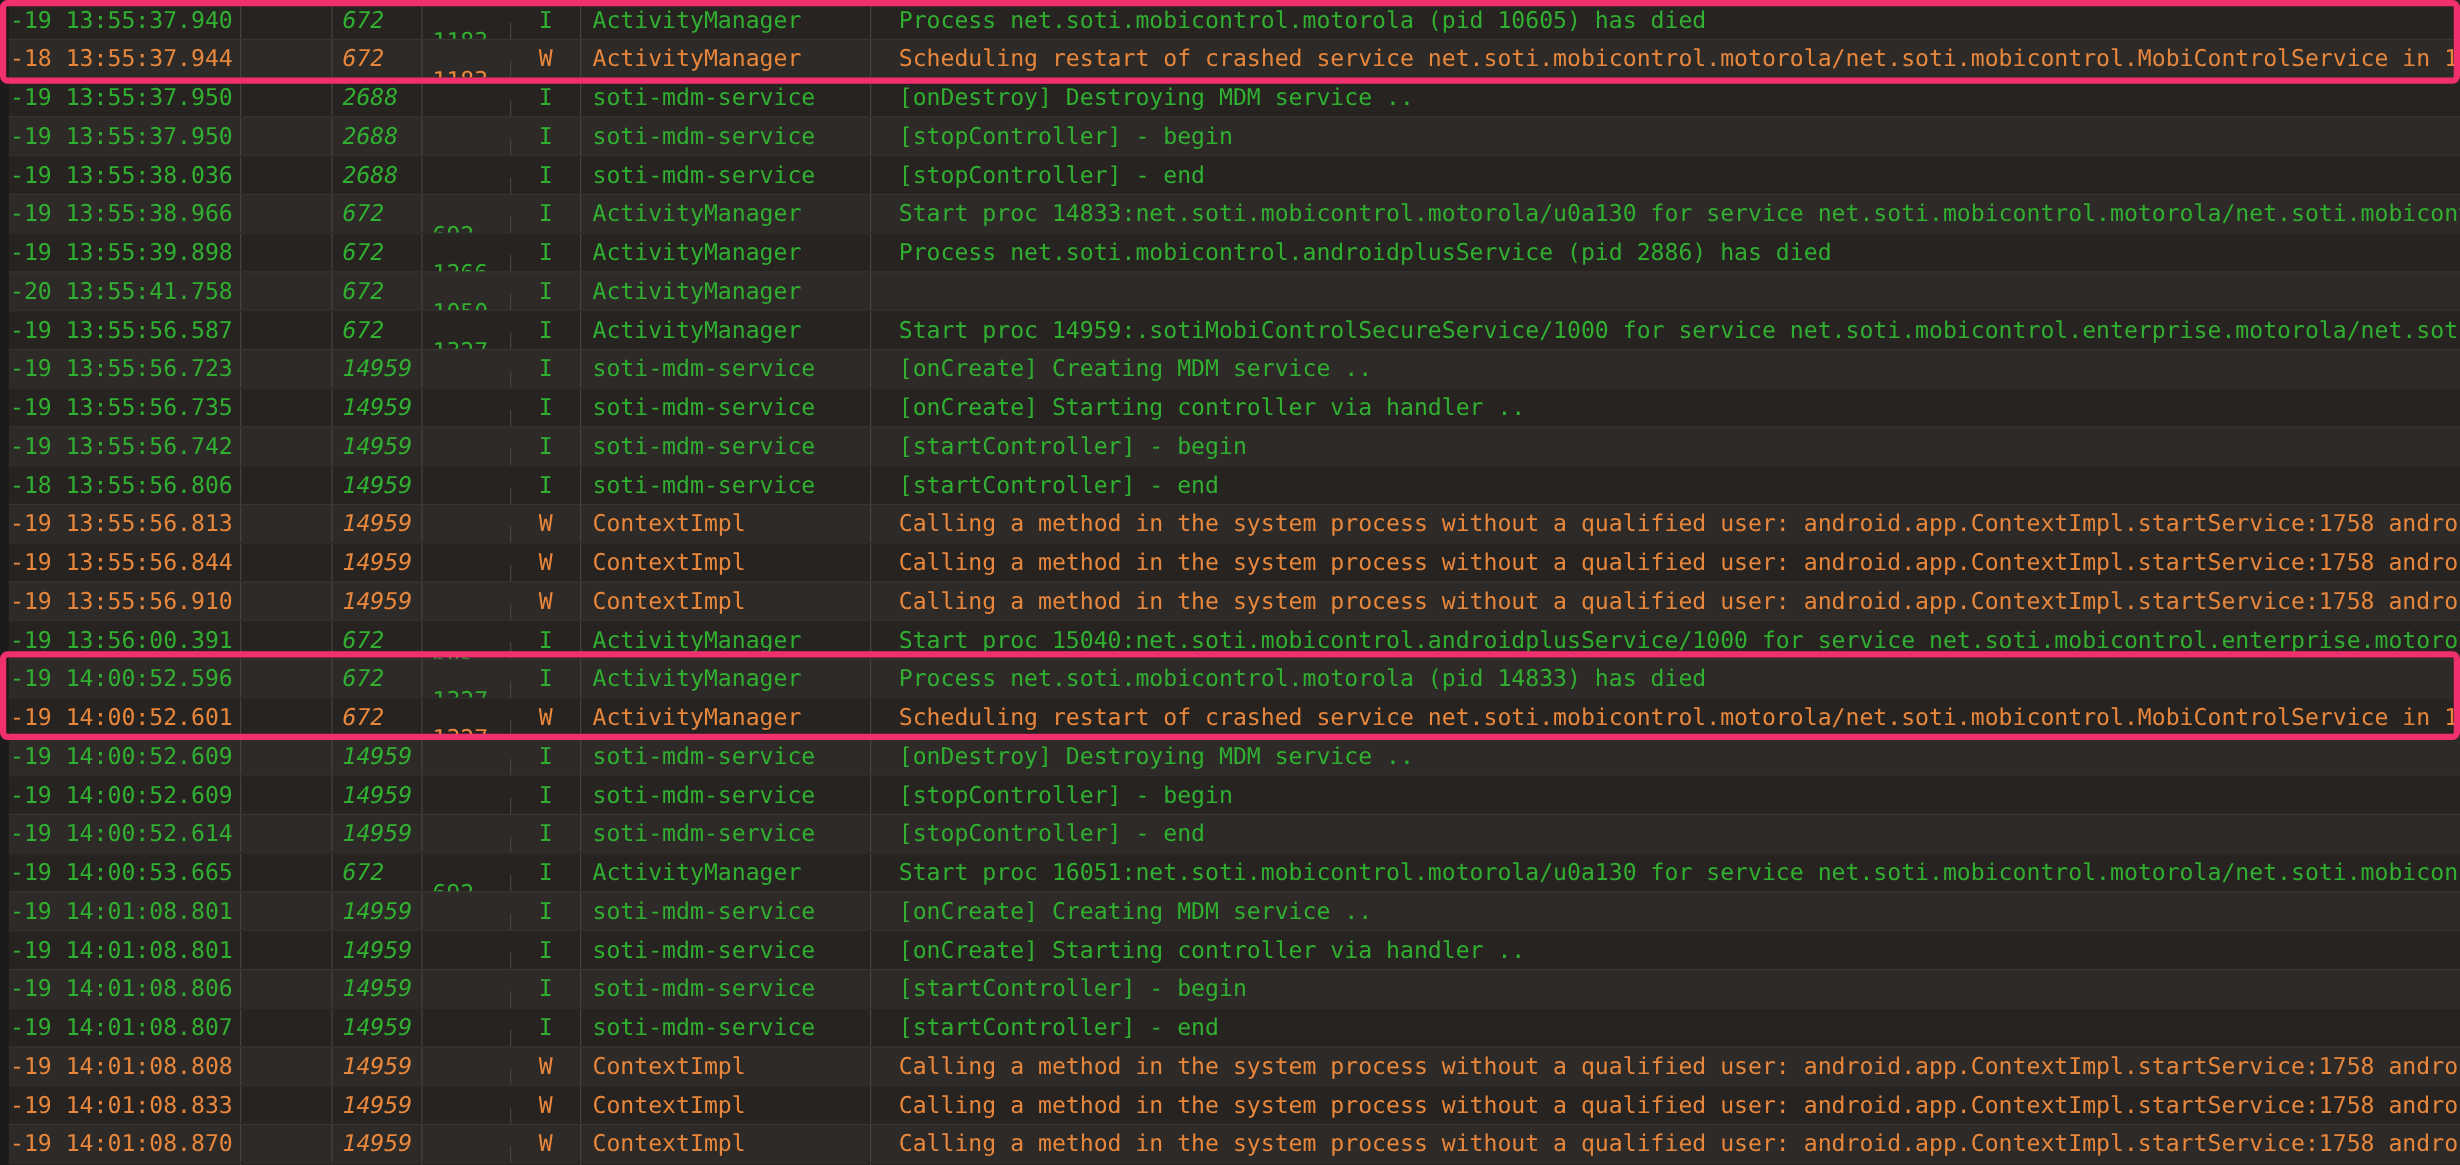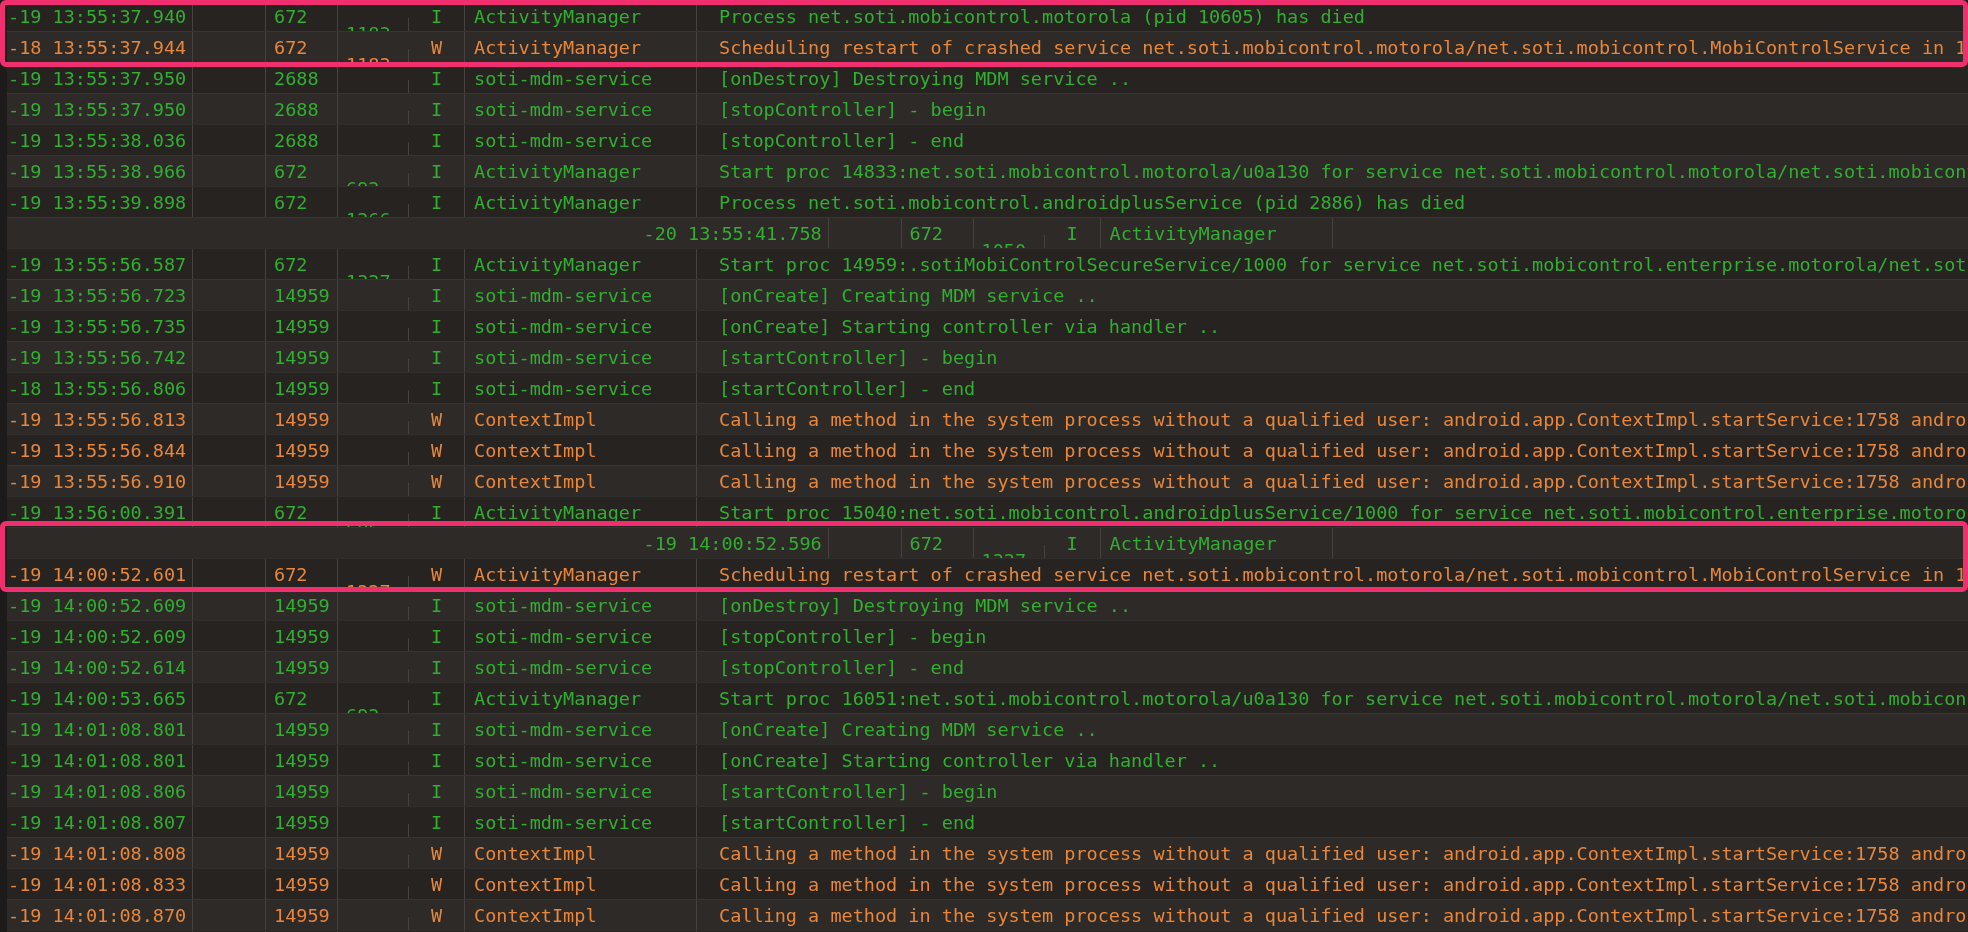--- a/index.html
+++ b/index.html
@@ -5,31 +5,31 @@
   * { margin:0; padding:0; box-sizing:border-box; }
   html,body { width:1968px; height:932px; overflow:hidden; background:#262321; }
   .viewer {
     position:relative; width:1968px; height:932px; overflow:hidden;
     font-family:"DejaVu Sans Mono", monospace; font-size:18.5px;
     background:#262321;
   }
   .rows { position:absolute; top:0; left:0; right:0; }
   .row {
     display:flex; height:31px; align-items:center; white-space:nowrap;
-    border-top:1px solid rgba(255,255,255,0.055); overflow:hidden;justify-content:center;
+    border-top:1px solid rgba(255,255,255,0.055); overflow:hidden;
   }
   .row:first-child { border-top:1px solid transparent; }
   .row:nth-child(odd)  { background:#262321; }
   .row:nth-child(even) { background:#2d2a27; }
   .row.lv-I { color:#31af31; }
   .row.lv-W { color:#e8873c; }
   .cell { height:100%; display:flex; align-items:center; overflow:hidden; flex:none; border-right:1px solid #474240; }
   .c-time    { width:193px; padding-left:8px; }
   .c-blank   { width:73px; }
-  .c-pid     { width:72px; padding-left:8px; }
+  .c-pid     { width:72px; padding-left:8px;font-style:italic; }
   .c-tid     { width:71px; padding-left:8px;margin-top:34px; }
   .c-level   { width:56px; justify-content:center; }
   .c-tag     { width:232px; padding-left:9px; }
   .c-msg     { flex:1 1 auto; padding-left:22px; border-right:none; }
   .gutter {
     position:absolute; top:0; left:0; width:7px; height:932px;
     background:#1d1b19; z-index:5;
   }
   .hl-box {
     position:absolute; left:0; width:1968px;
@@ -213,20 +213,21 @@
     <div class="cell c-msg">Start proc 15040:net.soti.mobicontrol.androidplusService/1000 for service net.soti.mobicontrol.enterprise.motorol</div>
   </div>
 
   <div class="row lv-I">
     <div class="cell c-time">-19 14:00:52.596</div>
     <div class="cell c-blank"></div>
     <div class="cell c-pid">672</div>
     <div class="cell c-tid">1327</div>
     <div class="cell c-level">I</div>
     <div class="cell c-tag">ActivityManager</div>
+    <div class="cell c-msg">Process net.soti.mobicontrol.motorola (pid 14833) has died</div>
   </div>
 
   <div class="row lv-W">
     <div class="cell c-time">-19 14:00:52.601</div>
     <div class="cell c-blank"></div>
     <div class="cell c-pid">672</div>
     <div class="cell c-tid">1327</div>
     <div class="cell c-level">W</div>
     <div class="cell c-tag">ActivityManager</div>
     <div class="cell c-msg">Scheduling restart of crashed service net.soti.mobicontrol.motorola/net.soti.mobicontrol.MobiControlService in 10</div>

